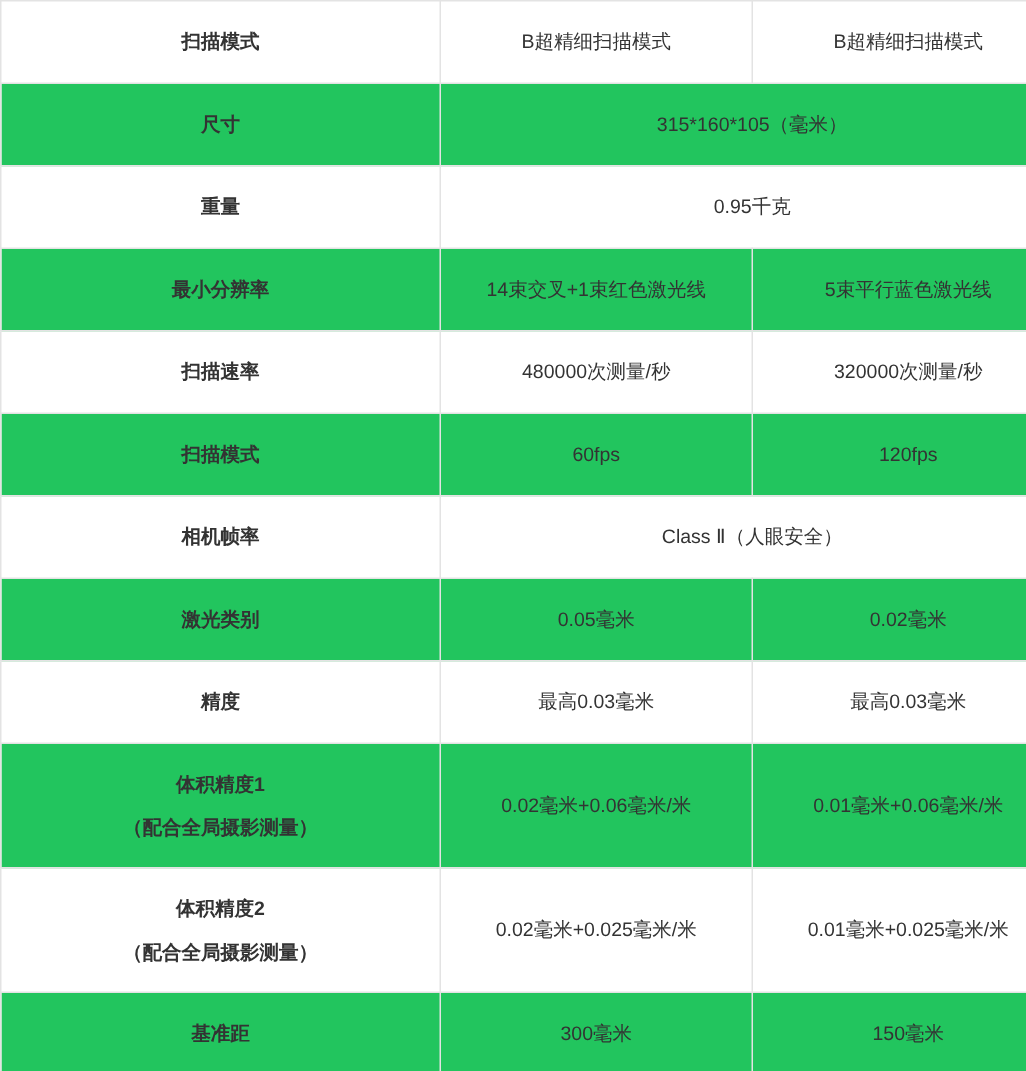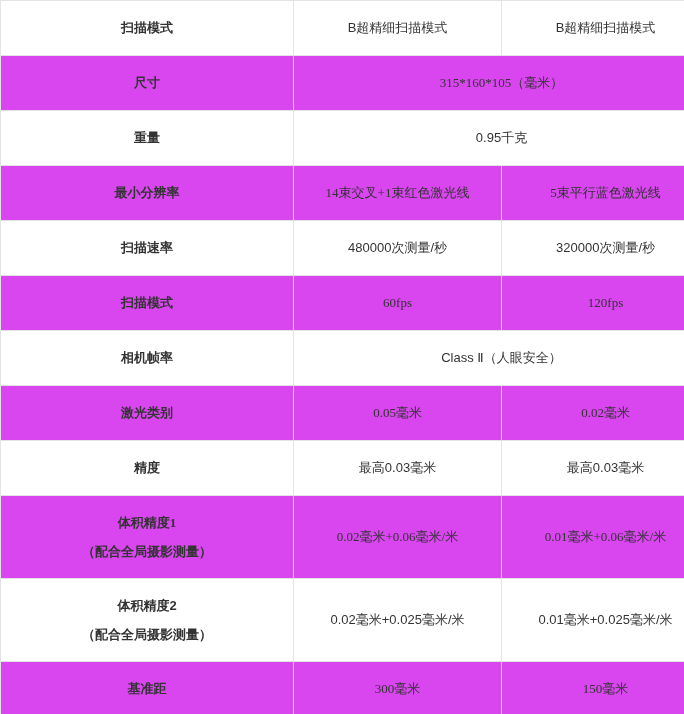--- a/index.html
+++ b/index.html
@@ -32,22 +32,21 @@
     width: 284px;
     font-weight: bold;
     font-size: 13.5px;
     background: #ffffff;
   }
   td.value-cell {
     width: 199px;
     font-size: 13px;
   }
   tr.shaded td {
-    background: #d946ef;
-    font-family: Liberation Serif, serif;
+    background: #22c55e;
   }
   tr.plain td {
     background: #ffffff;
   }
   .label-line {
     display: block;
   }
   .label-line + .label-line {
     margin-top: 10px;
   }

